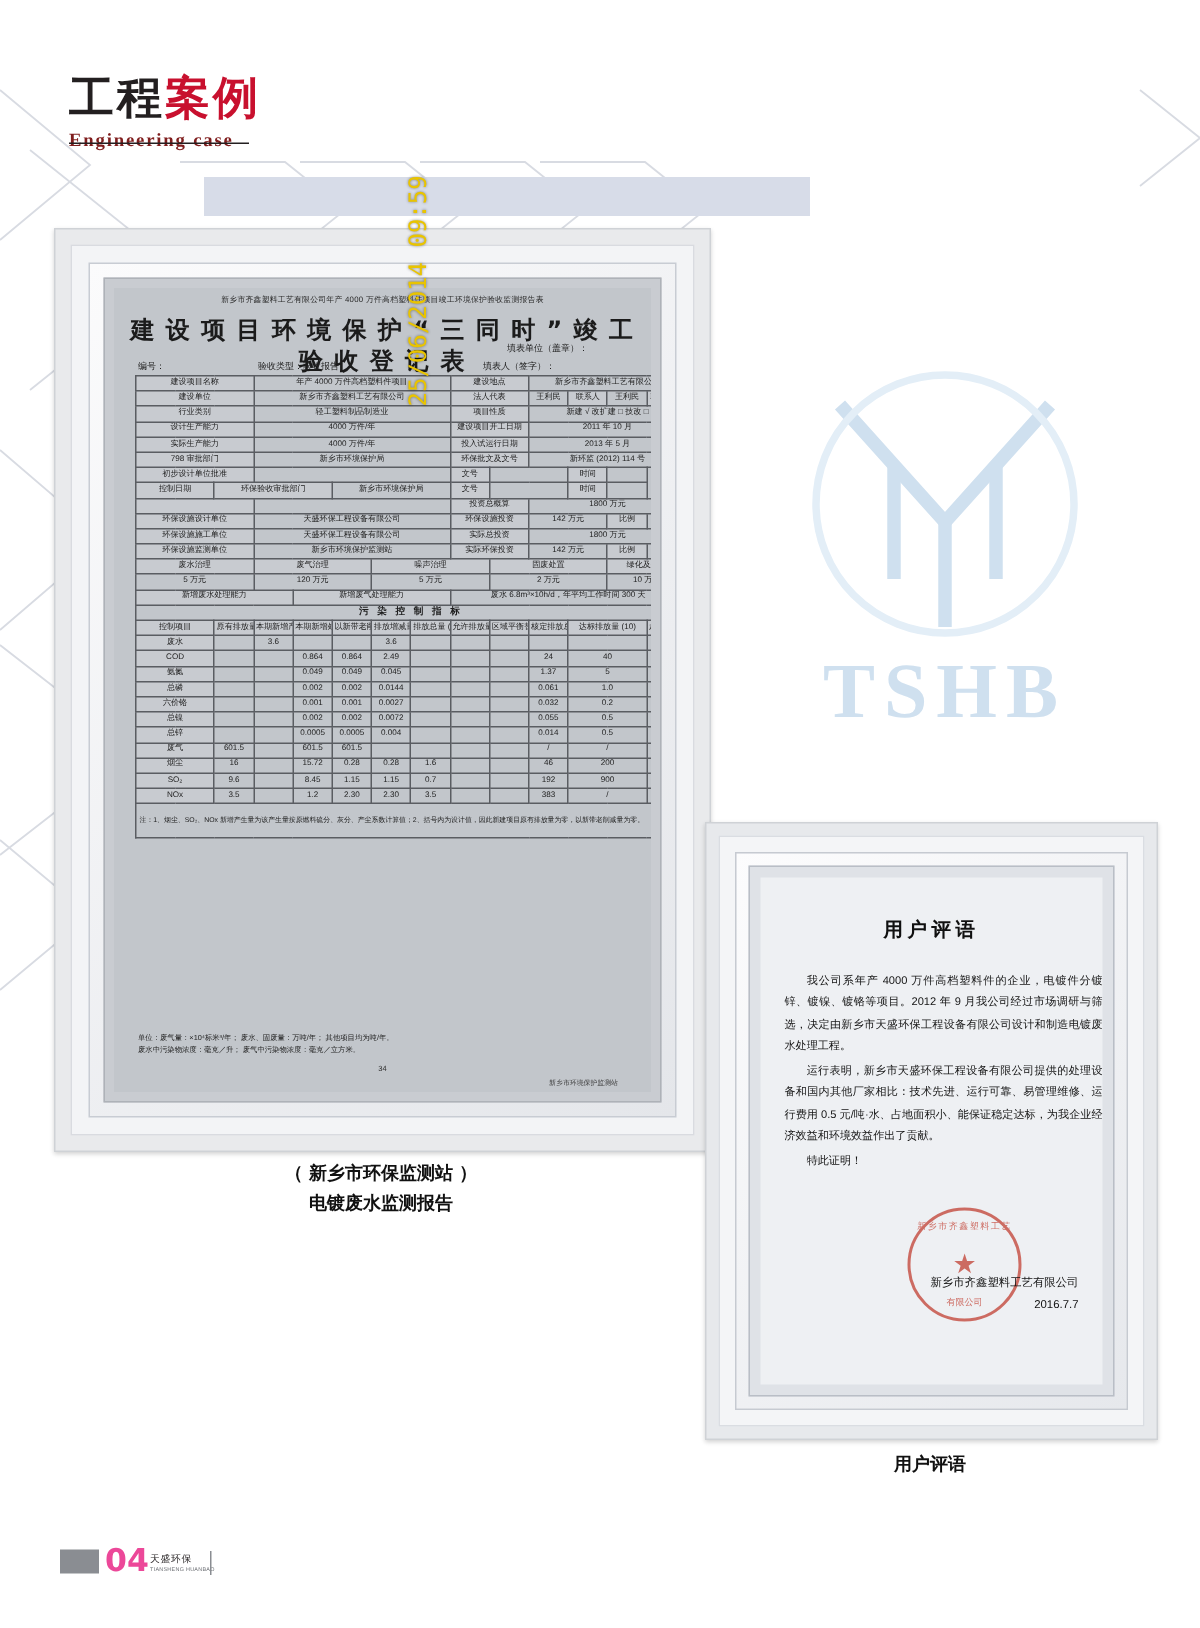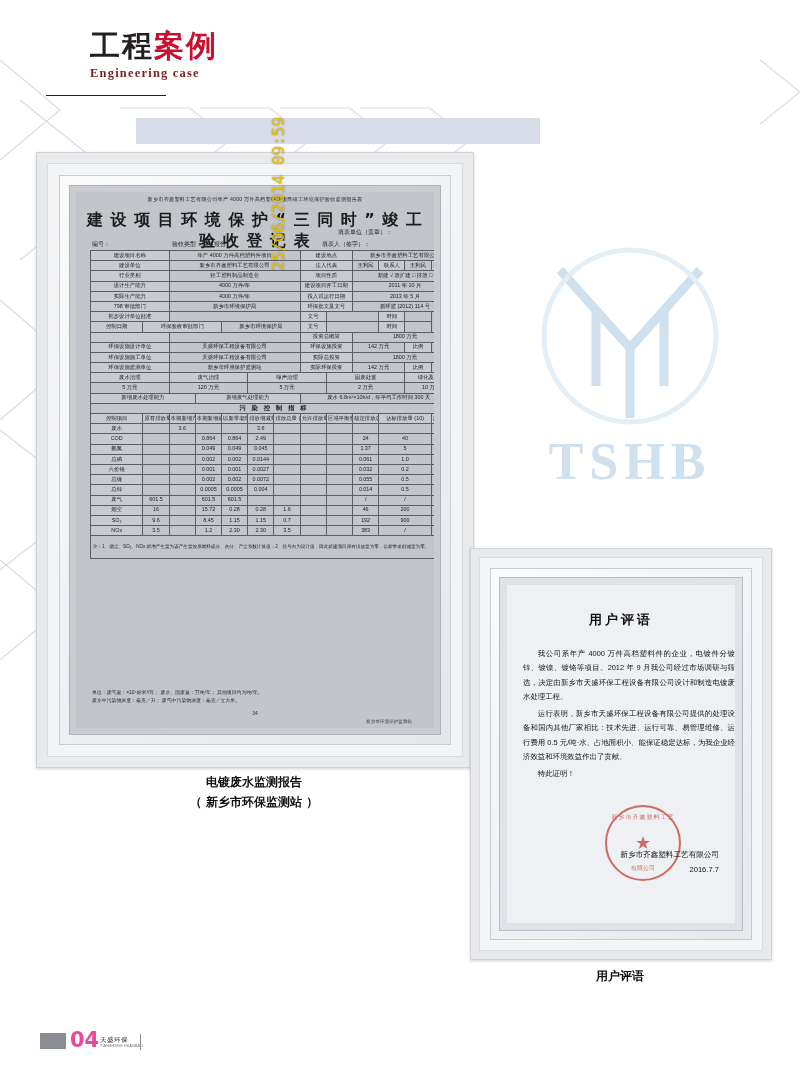--- a/index.html
+++ b/index.html
@@ -9,21 +9,21 @@
     font-family:"Liberation Sans","DejaVu Sans",sans-serif;
     position:relative;
     overflow:hidden;
   }
   .page{position:absolute;left:0;top:0;width:800px;height:1085px;background:#fff;}
 
   
   .bg-chevrons{position:absolute;left:0;top:0;width:800px;height:1085px;pointer-events:none;}
 
   
-  .hdr{position:absolute;left:46px;top:30px;margin-left:44px;}
+  .hdr{position:absolute;left:46px;top:50px;}
   .hdr .cn{font-family:"DejaVu Sans",sans-serif;font-size:30px;font-weight:bold;letter-spacing:2px;color:#231f20;line-height:1.05;}
   .hdr .cn .red{color:#c8102e;}
   .hdr .en{font-family:"Liberation Serif","DejaVu Serif",serif;font-size:12.5px;letter-spacing:1.2px;color:#7f1d1d;margin-top:4px;font-weight:bold;}
   .hdr-rule{position:absolute;left:46px;top:95px;width:120px;height:1px;background:#231f20;}
 
   .blue-band{position:absolute;left:136px;top:118px;width:404px;height:26px;background:#d7dce8;}
 
   
   .photo-a{position:absolute;left:36px;top:152px;width:436px;height:614px;
     background:#e9eaec;border:1px solid #cfd2d6;box-shadow:0 1px 3px rgba(0,0,0,.18);}
@@ -425,22 +425,22 @@
             <div class="footmark">新乡市环境保护监测站</div>
 
           </div>
         </div>
       </div>
     </div>
     <div class="timestamp">25/06/2014 09:59</div>
   </div>
 
   <div class="cap-a">
+    <div>（ 新乡市环保监测站 ）</div>
     <div>电镀废水监测报告</div>
-    <div>（ 新乡市环保监测站 ）</div>
   </div>
 
   <div class="wm">
     <svg width="260" height="210" viewBox="0 0 260 210">
       <g fill="none" stroke="#cfe0ef" stroke-width="9">
         <path d="M60 34 L130 112 L200 34"></path>
         <path d="M130 112 L130 182"></path>
         <path d="M96 74 L96 150"></path>
         <path d="M164 74 L164 150"></path>
       </g>

